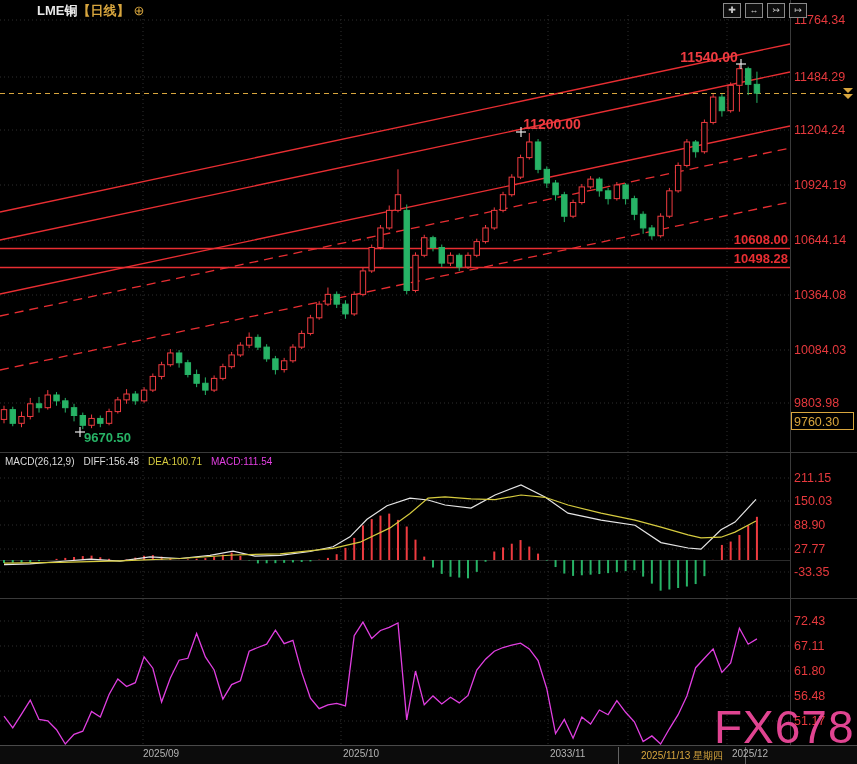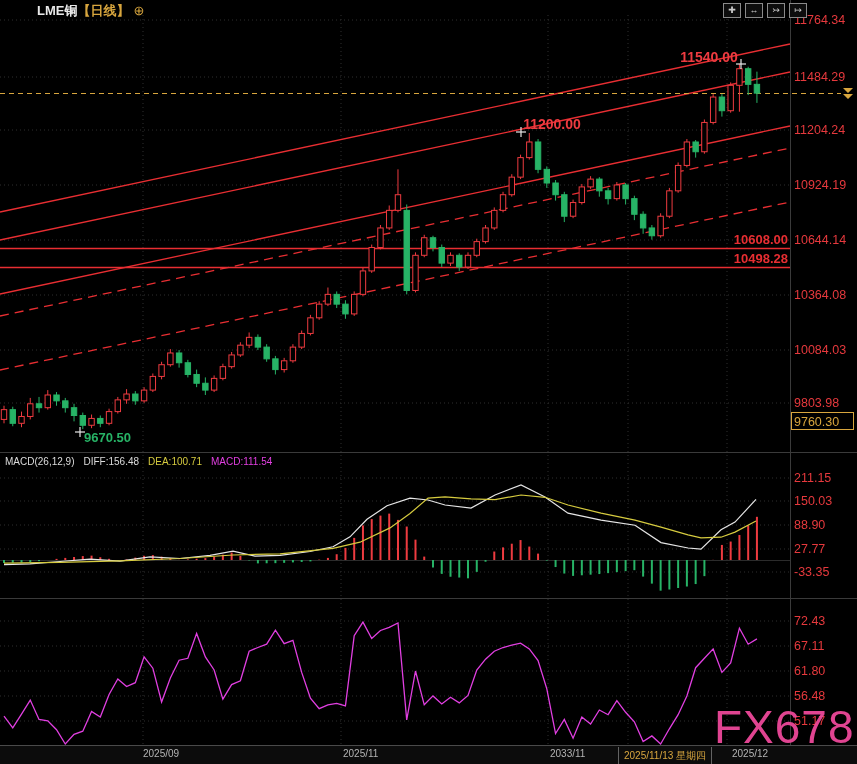--- a/index.html
+++ b/index.html
@@ -12,21 +12,21 @@
   .t-target{color:#d8a63e;font-weight:normal;margin-left:4px;font-size:13px;}
   .toolbar{position:absolute;left:723px;top:3px;z-index:5;display:flex;gap:4px;}
   .tool-btn{width:16px;height:13px;border:1px solid #8a8a8a;background:#0d0d0d;color:#c9c9c9;
             font-size:9px;line-height:12px;text-align:center;cursor:pointer;}
   .phead{position:absolute;left:5px;font-size:10px;z-index:5;white-space:nowrap;}
   .phead span{margin-right:9px;}
   .c-w{color:#dcdcdc;} .c-y{color:#d6cb3f;} .c-m{color:#e13fe1;}
   .taxis{position:absolute;left:0;top:745px;width:857px;height:19px;background:#0c0c0c;
          border-top:1px solid #4a4a4a;z-index:4;}
   .taxis span{position:absolute;top:2px;font-size:10px;font-weight:normal;color:#b4b4b4;white-space:nowrap;}
-  .taxis span.hl{color:#d8a63e;border-left:1px solid #636363;border-right:1px solid #636363;padding:0 5px;top:1px;line-height:17px;}
+  .taxis span.hl{color:#d8a63e;border-left:1px solid #636363;border-right:1px solid #636363;padding:0 22px;top:1px;line-height:17px;}
   .watermark{position:absolute;left:714px;top:700px;font-size:46px;color:#ec4899;z-index:6;
              letter-spacing:1px;opacity:0.95;}
 </style>
 </head>
 <body>
 
 <div class="app">
   <svg id="chart-svg" width="857" height="764">
       <line x1="0" y1="20" x2="790" y2="20" stroke="#2e2e2e" stroke-dasharray="1,3"></line>
       <line x1="0" y1="77" x2="790" y2="77" stroke="#2e2e2e" stroke-dasharray="1,3"></line>
@@ -372,20 +372,20 @@
       <div class="tool-btn">↦</div>
     </div>
 
   <div class="phead" style="top:456px">
     <span class="c-w">MACD(26,12,9)</span><span class="c-w">DIFF:156.48</span><span class="c-y">DEA:100.71</span><span class="c-m">MACD:111.54</span>
   </div>
 
 
   <div class="taxis" id="taxis">
       <span style="left: 143px;">2025/09</span>
-      <span style="left: 343px;">2025/11</span>
+      <span style="left: 343px;">2025/10</span>
       <span style="left: 550px;">2033/11</span>
       <span class="hl" style="left: 618px;">2025/11/13 星期四</span>
       <span style="left: 732px;">2025/12</span>
     </div>
 
   <div class="watermark">FX678</div>
 </div>
 
 </body></html>

